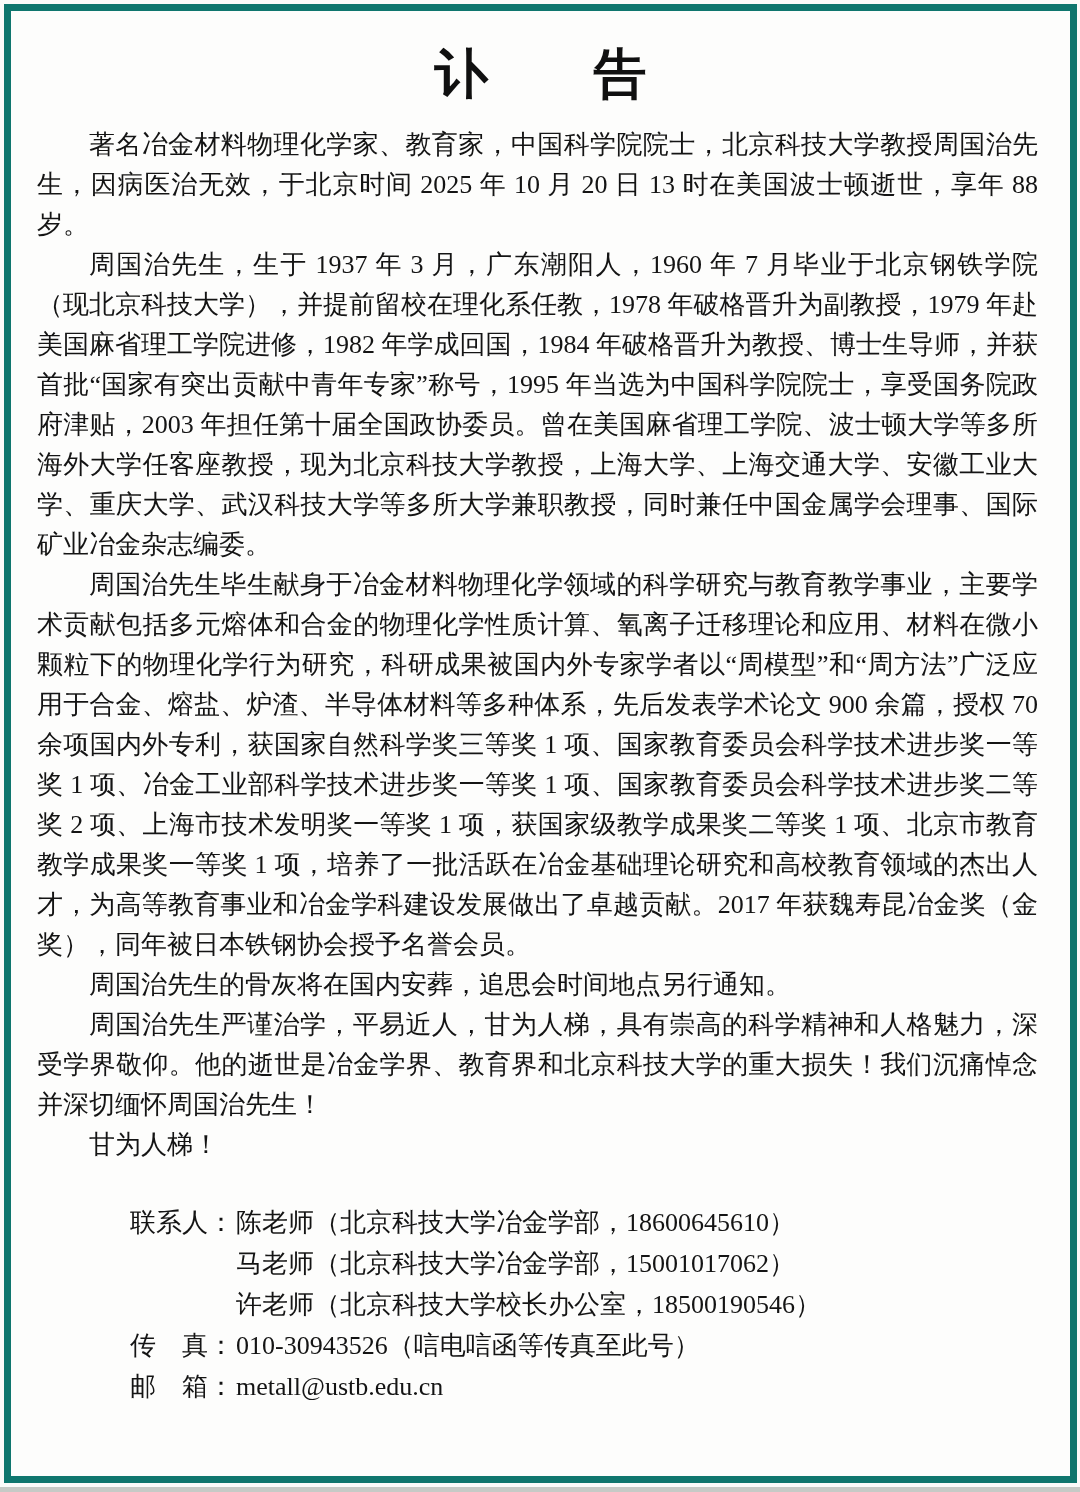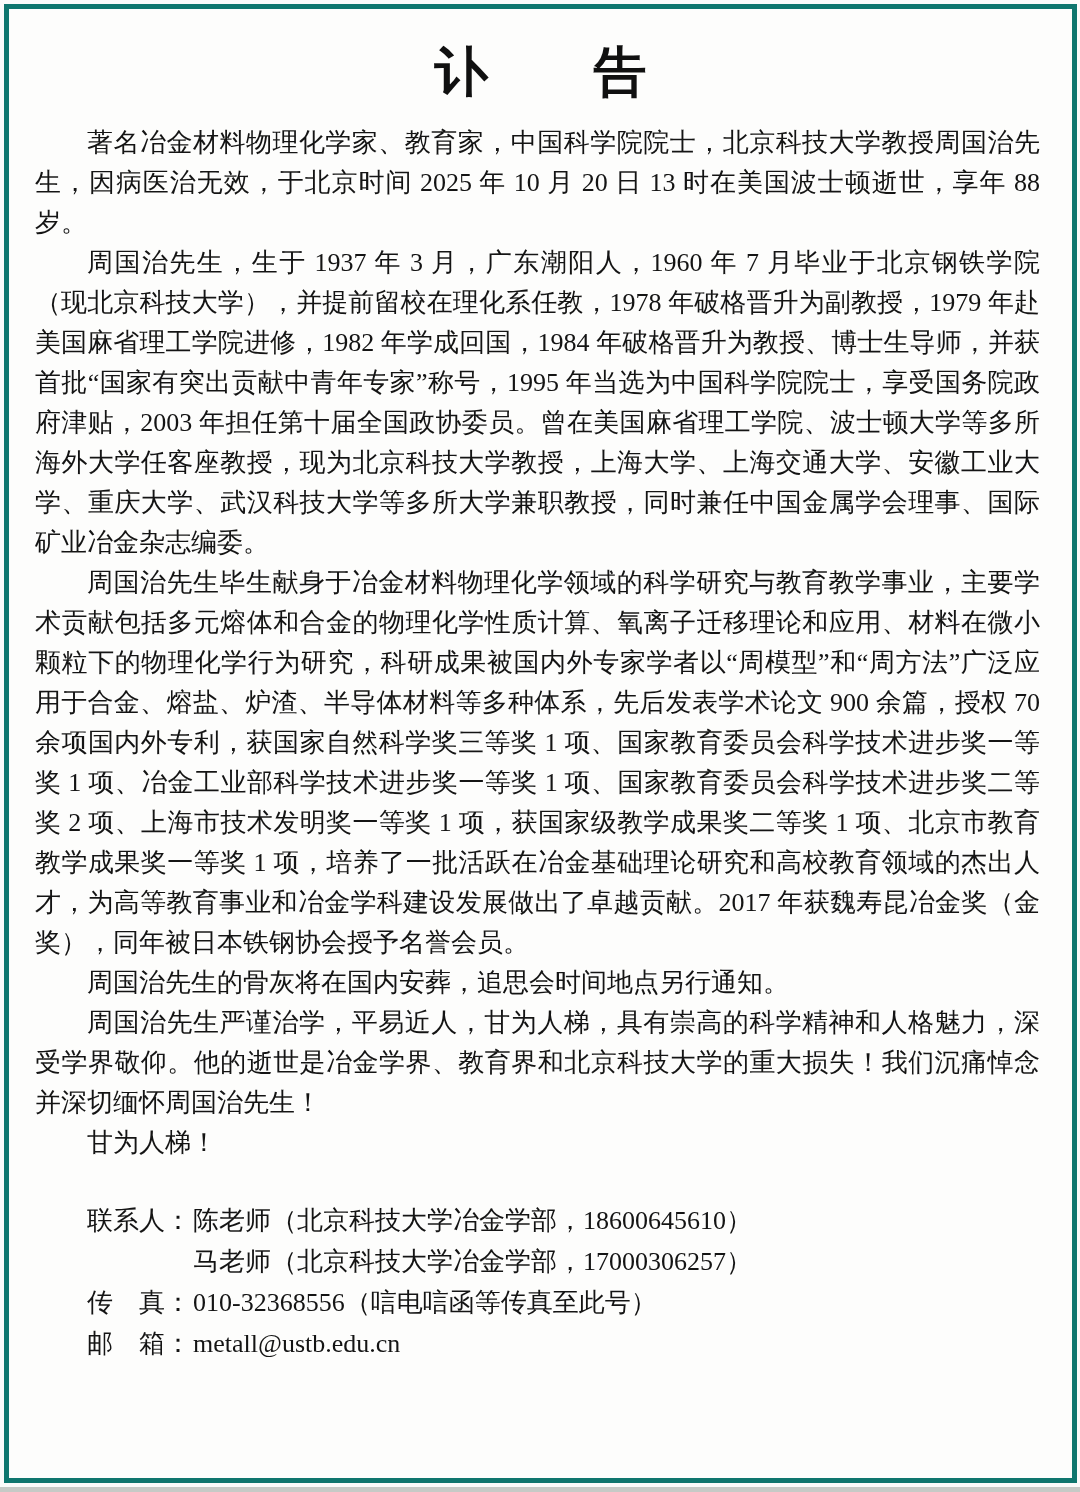--- a/index.html
+++ b/index.html
@@ -15,21 +15,21 @@
     font-family: "Liberation Serif", "DejaVu Serif", serif;
     color: #141414;
     overflow: hidden;
   }
   .frame {
     position: absolute;
     left: 4px;
     top: 4px;
     right: 3px;
     bottom: 9px;
-    border: 5px solid #0f766e;
+    border: 7px solid #0f766e;
     background: #fdfdfc;
     overflow: hidden;
     box-sizing: border-box;
   }
   .title {
     margin: 33px 0 0 0;
     font-size: 53px;
     line-height: 60px;
     font-weight: 700;
     text-align: center;
@@ -48,20 +48,21 @@
     text-indent: 2em;
   }
   .contacts {
     margin-top: 37px;
     padding-left: 52px;
     line-height: 41px;
     text-align: left;
   }
   .c-row {
     white-space: nowrap;
+    margin-left: 41px;
   }
   .c-label {
     display: inline-block;
     width: 106px;
   }
   .c-indent {
     padding-left: 106px;
   }
   .signature {
     margin-top: 41px;
@@ -94,24 +95,27 @@
       <p>周国治先生毕生献身于冶金材料物理化学领域的科学研究与教育教学事业，主要学术贡献包括多元熔体和合金的物理化学性质计算、氧离子迁移理论和应用、材料在微小颗粒下的物理化学行为研究，科研成果被国内外专家学者以“周模型”和“周方法”广泛应用于合金、熔盐、炉渣、半导体材料等多种体系，先后发表学术论文 900 余篇，授权 70 余项国内外专利，获国家自然科学奖三等奖 1 项、国家教育委员会科学技术进步奖一等奖 1 项、冶金工业部科学技术进步奖一等奖 1 项、国家教育委员会科学技术进步奖二等奖 2 项、上海市技术发明奖一等奖 1 项，获国家级教学成果奖二等奖 1 项、北京市教育教学成果奖一等奖 1 项，培养了一批活跃在冶金基础理论研究和高校教育领域的杰出人才，为高等教育事业和冶金学科建设发展做出了卓越贡献。2017 年获魏寿昆冶金奖（金奖），同年被日本铁钢协会授予名誉会员。</p>
       <p>周国治先生的骨灰将在国内安葬，追思会时间地点另行通知。</p>
       <p>周国治先生严谨治学，平易近人，甘为人梯，具有崇高的科学精神和人格魅力，深受学界敬仰。他的逝世是冶金学界、教育界和北京科技大学的重大损失！我们沉痛悼念并深切缅怀周国治先生！</p>
       <p>甘为人梯！</p>
 
       <div class="contacts">
         <div class="c-row">
           <span class="c-label">联系人：</span><span>陈老师（北京科技大学冶金学部，18600645610）</span>
         </div>
         <div class="c-row c-indent">
-          <span>马老师（北京科技大学冶金学部，17000306257）</span>
+          <span>马老师（北京科技大学冶金学部，15001017062）</span>
+        </div>
+        <div class="c-row c-indent">
+          <span>许老师（北京科技大学校长办公室，18500190546）</span>
         </div>
         <div class="c-row">
-          <span class="c-label">传　真：</span><span>010-32368556（唁电唁函等传真至此号）</span>
+          <span class="c-label">传　真：</span><span>010-30943526（唁电唁函等传真至此号）</span>
         </div>
         <div class="c-row">
           <span class="c-label">邮　箱：</span><span>metall@ustb.edu.cn</span>
         </div>
       </div>
 
     </div>
 
   </div>
   <div class="bottom-strip"></div>

